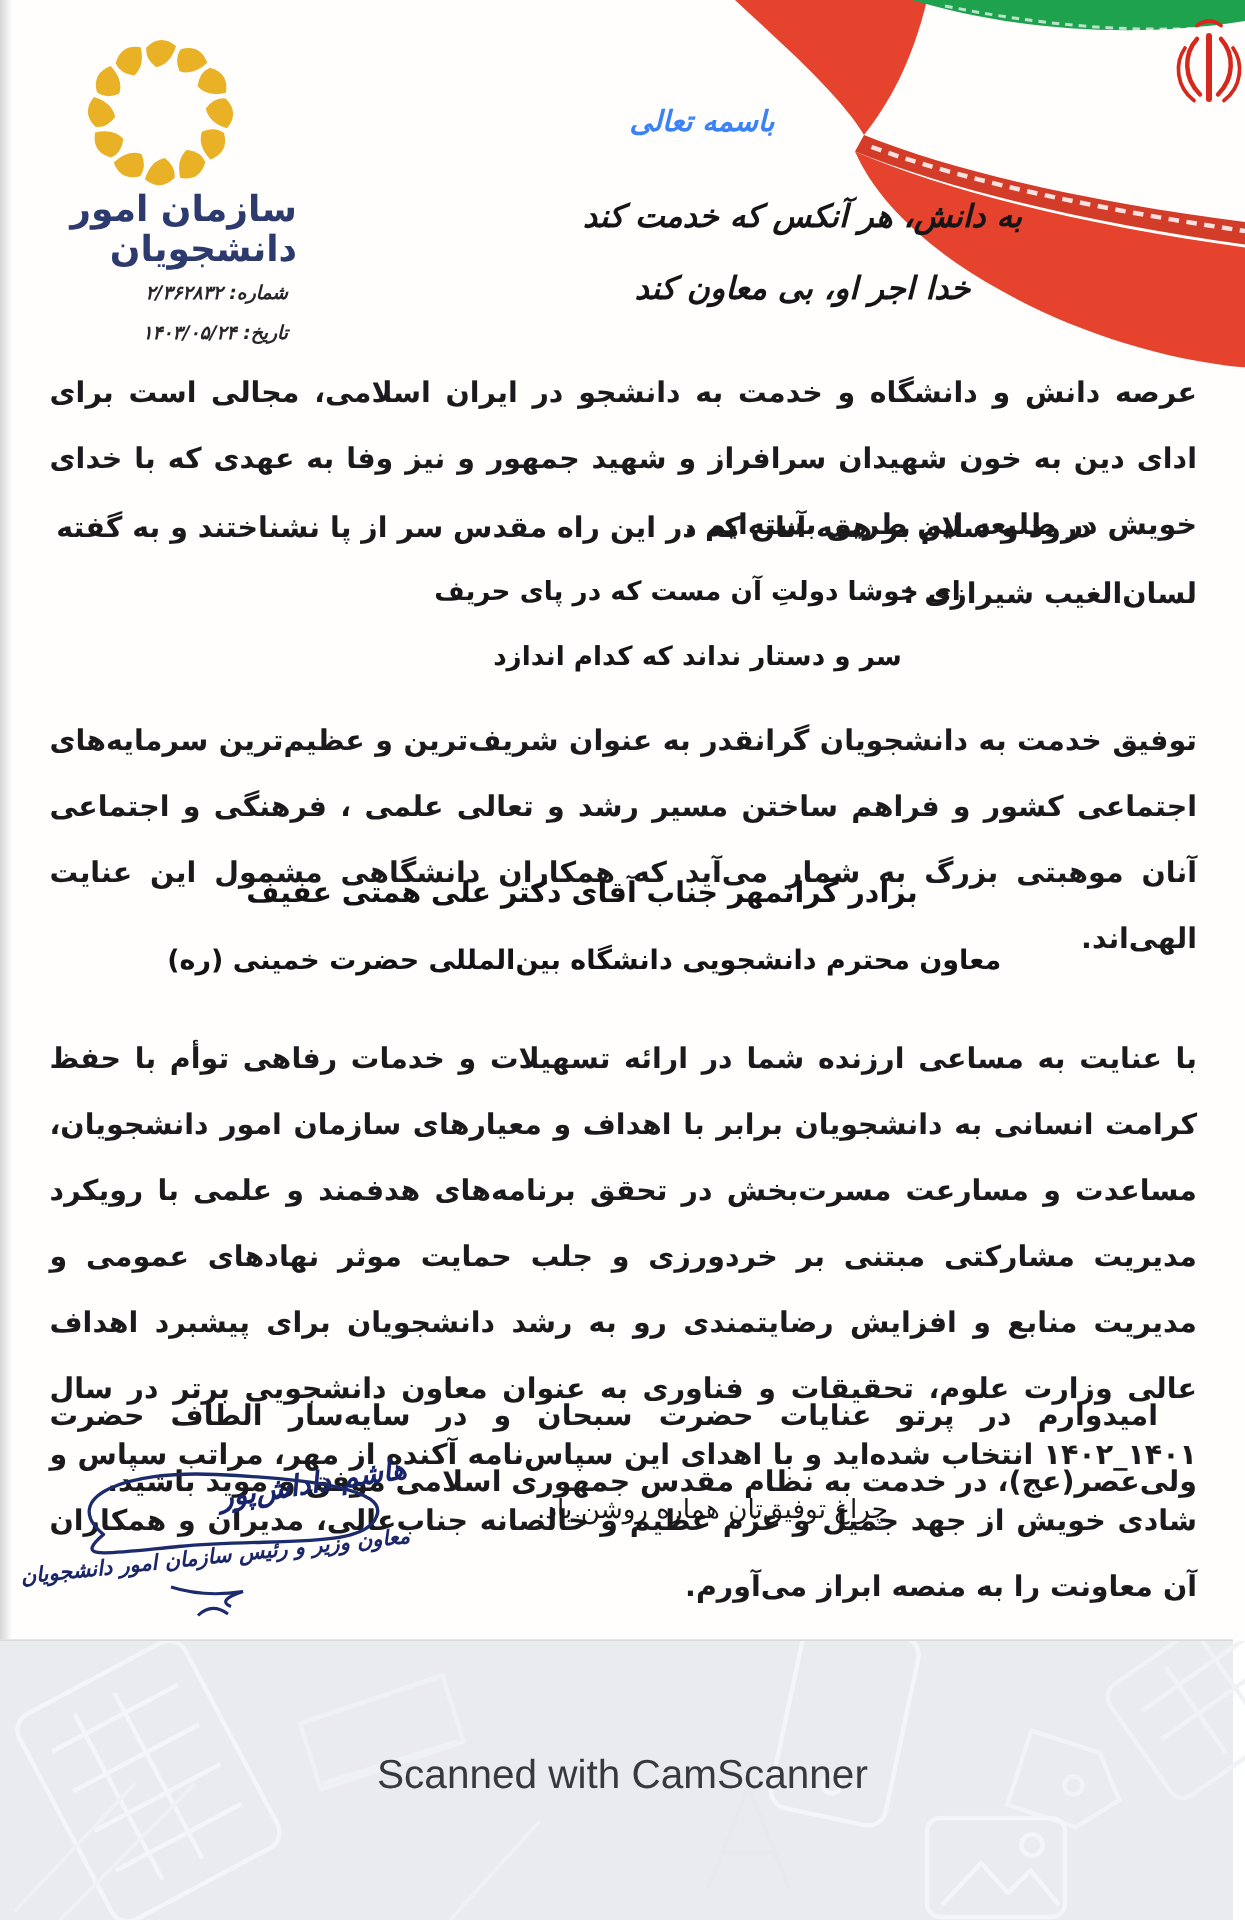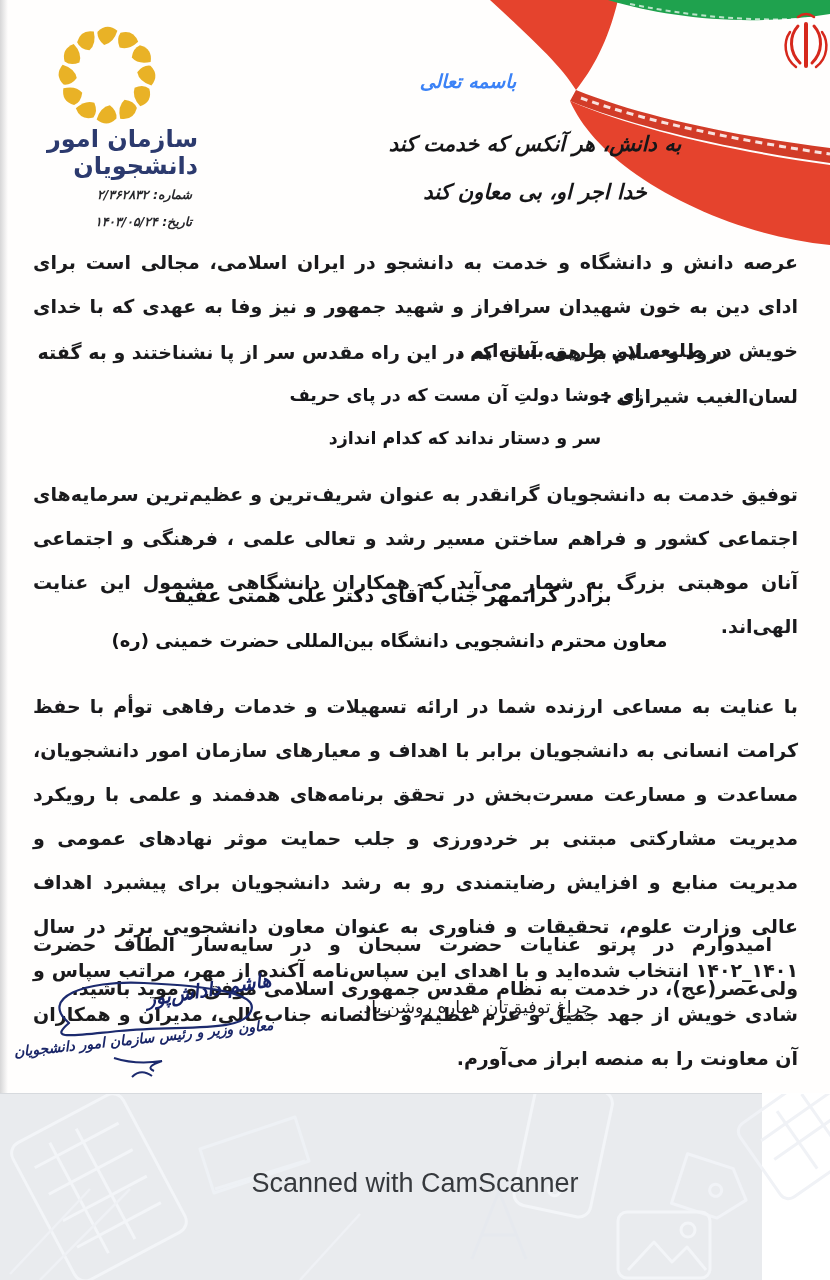--- a/index.html
+++ b/index.html
@@ -42,21 +42,21 @@
   
   .sig{left:14px;top:978px;width:270px;height:115px;}
   .sig-name{position:absolute;left:58px;top:6px;width:200px;direction:rtl;text-align:right;
             color:#18246b;font-size:19px;font-weight:bold;font-style:italic;
             transform:rotate(-9deg);}
   .sig-title{position:absolute;left:2px;top:52px;width:258px;direction:rtl;text-align:center;
              color:#1a2668;font-size:14px;font-weight:bold;font-style:italic;
              transform:rotate(-6deg);white-space:nowrap;}
   .sig-svg{position:absolute;left:0;top:0;pointer-events:none;}
   
-  .footer{left:0;top:1093px;width:762px;height:187px;background:#e9ebee;
+  .footer{left:0;top:1093px;width:822px;height:187px;background:#e9ebee;
           border-top:1px solid #d7dade;}
   .watermark{position:absolute;left:0;top:74px;width:830px;text-align:center;
              color:#36393d;font-size:27px;font-family:"Liberation Sans",sans-serif;}
 </style>
 </head>
 <body>
 
 <div class="abs paper">
 
   <div class="abs scan-edge"></div>

